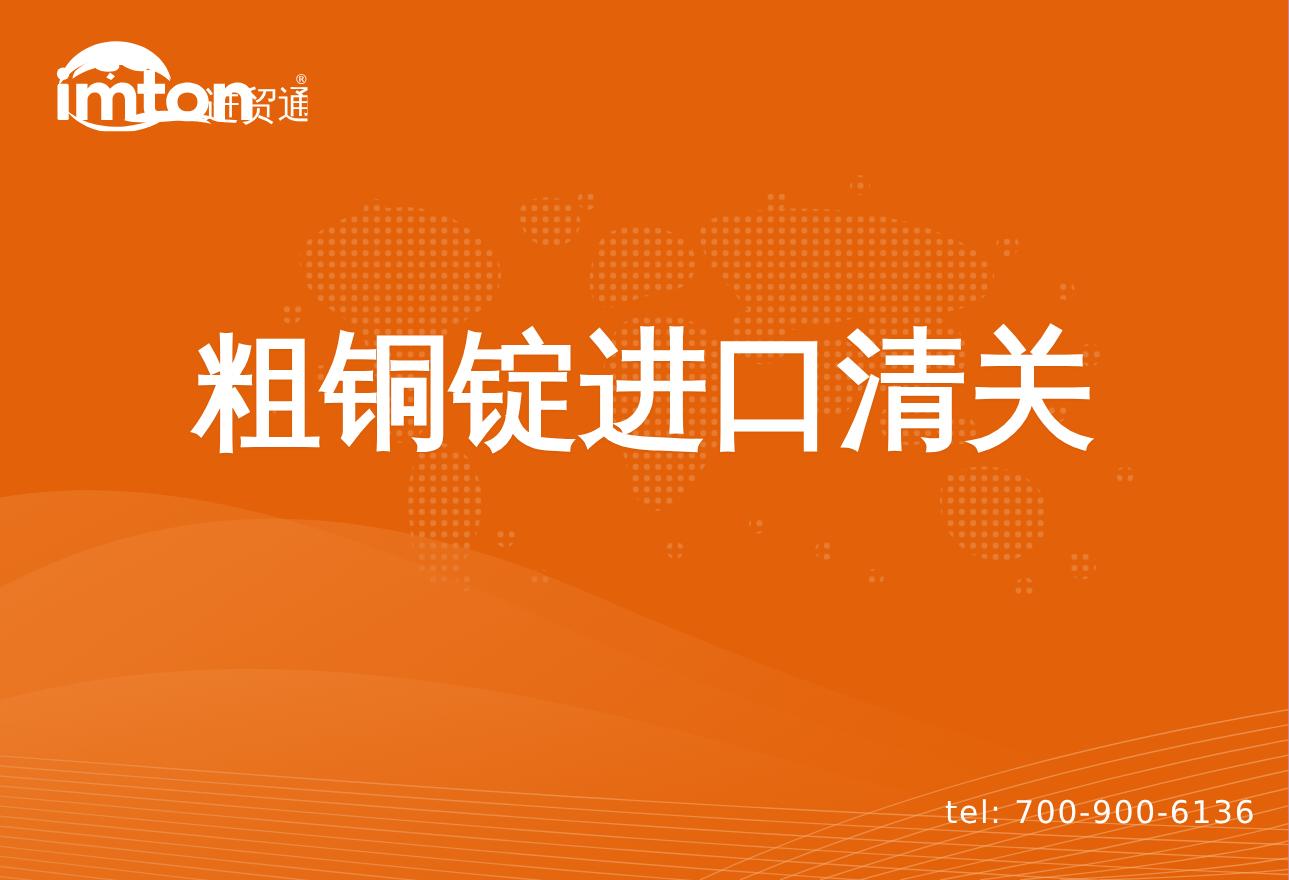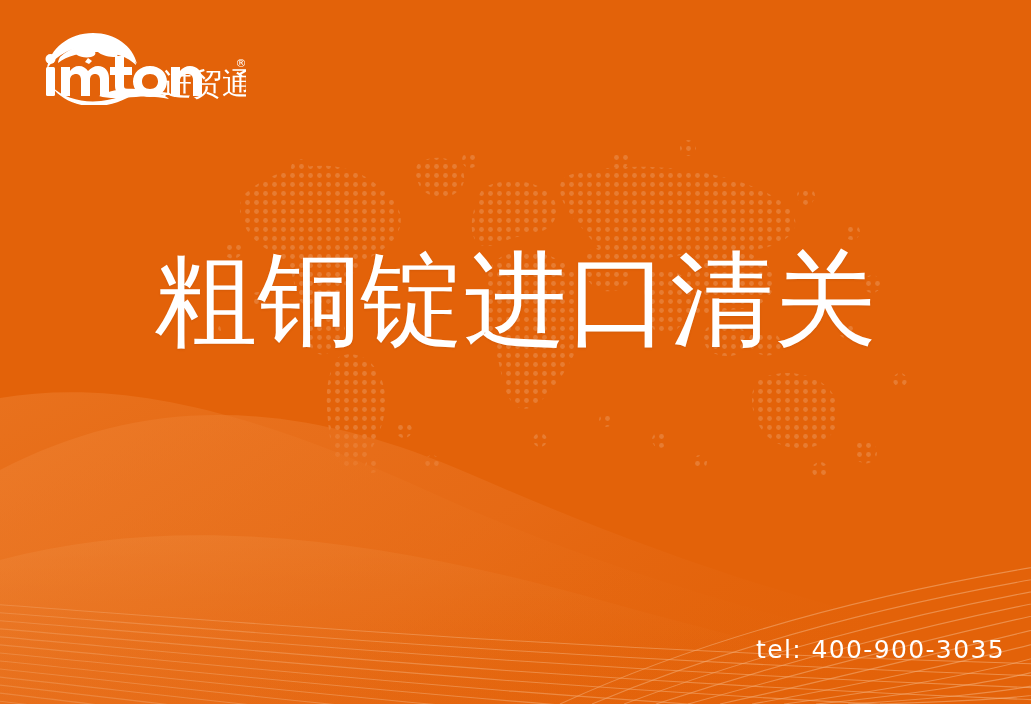--- a/index.html
+++ b/index.html
@@ -54,24 +54,25 @@
     top: 232px;
     width: 1031px;
     text-align: center;
     color: #ffffff;
     line-height: 1.32;
     letter-spacing: 0.01em;
   }
   .headline-line {
     display: block;
     font-size: 103px;
-    font-weight: 400;
+    font-weight: 700;
     white-space: nowrap;
     font-family: "DejaVu Sans", "Liberation Sans", sans-serif;
     text-shadow: 0 1px 2px rgba(140, 58, 0, 0.18);
+    margin-top: 13px;
   }
 
   
   #tel {
     position: absolute;
     right: 26px;
     top: 635px;
     color: #ffffff;
     font-size: 25px;
     letter-spacing: 0.055em;
@@ -291,15 +292,15 @@
       <text x="171" y="67" font-family="'DejaVu Sans','Liberation Sans',sans-serif" font-size="30" fill="#ffffff" text-anchor="middle">进贸通</text>
 
       <text x="205" y="40" font-family="'DejaVu Sans','Liberation Sans',sans-serif" font-size="11" fill="#ffffff" text-anchor="middle">®</text>
     </svg>
   </div>
 
   <div id="headline">
     <span class="headline-line">粗铜锭进口清关</span>
   </div>
 
-  <div id="tel">tel: 400-900-3035</div>
+  <div id="tel">tel: 700-900-6136</div>
 
 </div>
 
 </body></html>

